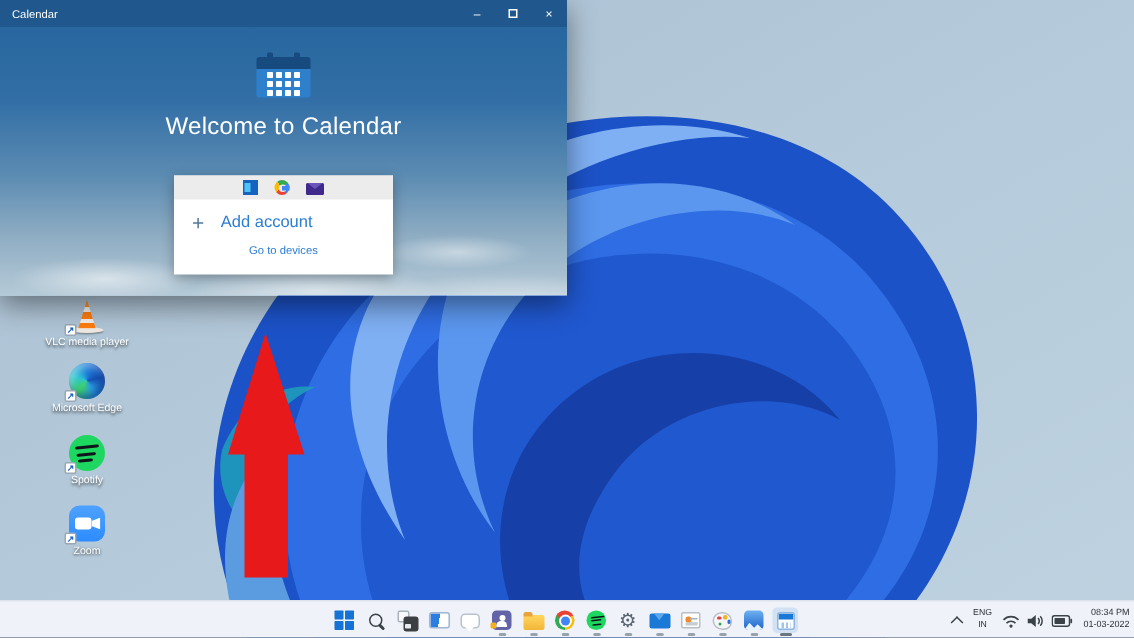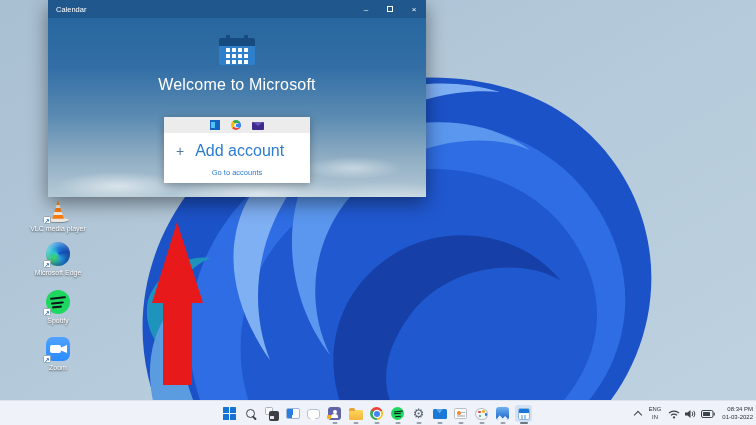--- a/index.html
+++ b/index.html
@@ -26,21 +26,21 @@
   .spotify-ball i:nth-child(2){ left:5px; top:11.5px; width:13px; }
   .spotify-ball i:nth-child(3){ left:6px; top:16px; width:10px; }
   .zoom-sq { position:relative; width:24px; height:24px; border-radius:7px; background:linear-gradient(180deg,#4ea1ff,#2d8cff); }
   .zoom-cam { position:absolute; left:4px; top:8px; width:11px; height:8px; background:#fff; border-radius:2px; }
   .zoom-lens { position:absolute; right:3px; top:8px; width:6px; height:8px; background:#fff; clip-path:polygon(100% 0,100% 100%,0 70%,0 30%); }
 
   
   .arrow-layer { position:absolute; inset:0; z-index:4; pointer-events:none; }
 
   
-  .cal-window { position:absolute; left:0; top:0; width:378px; height:197px; z-index:5; box-shadow:0 6px 18px rgba(0,0,0,.45); font-family:"Liberation Sans", sans-serif;margin-left:48px; }
+  .cal-window { position:absolute; left:0; top:0; width:378px; height:197px; z-index:5; box-shadow:0 6px 18px rgba(0,0,0,.45); font-family:"Liberation Sans", sans-serif; }
   .titlebar { height:18px; background:#20588d; display:flex; align-items:center; color:#fff; }
   .titlebar .wtitle { font-size:7.5px; padding-left:8px; flex:1; }
   .wbtn { width:24px; height:18px; display:flex; align-items:center; justify-content:center; font-size:8px; color:#fff; cursor:pointer; }
   .maxbox { width:6px; height:6px; border:1px solid #fff; }
   .win-body { position:relative; height:179px; overflow:hidden;
     background:
       radial-gradient(90px 20px at 70px 168px, rgba(255,255,255,.55), transparent 70%),
       radial-gradient(120px 24px at 210px 176px, rgba(255,255,255,.5), transparent 70%),
       radial-gradient(70px 16px at 305px 150px, rgba(255,255,255,.45), transparent 70%),
       radial-gradient(140px 30px at 340px 185px, rgba(255,255,255,.5), transparent 70%),
@@ -59,21 +59,21 @@
   .prov { width:10px; height:10px; position:relative; }
   .prov-ms { background:#1565c0; }
   .prov-ms::after { content:""; position:absolute; left:1px; top:2px; width:4px; height:6px; background:#4fc3f7; }
   .prov-g { border-radius:50%; background:conic-gradient(from 140deg,#ea4335 0 25%,#fbbc05 0 50%,#34a853 0 75%,#4285f4 0 100%); }
   .prov-g::after { content:""; position:absolute; inset:2.5px; background:#ececec; border-radius:50%; }
   .prov-g::before { content:""; position:absolute; right:0; top:4px; width:5px; height:2.5px; background:#4285f4; z-index:1; }
   .prov-mail { width:12px; height:8px; margin-top:1px; background:#3f2a8c; border-radius:1px; }
   .prov-mail::after { content:""; position:absolute; left:1px; top:0; border-left:5px solid transparent; border-right:5px solid transparent; border-top:4px solid #6a54b8; }
   .add-row { display:flex; align-items:center; gap:11px; padding:9px 0 0 12px; cursor:pointer; }
   .add-plus { font-size:14px; font-weight:300; color:#55799c; line-height:12px; }
-  .add-label { font-size:16px; color:#2b7cd3; }
+  .add-label { font-size:11px; color:#2b7cd3; }
   .goto-link { margin-top:8px; text-align:center; font-size:7.5px; color:#2b7cd3; cursor:pointer; }
 
   
   .taskbar { position:absolute; left:0; bottom:0; width:756px; height:25px; background:#eff3f9; border-top:1px solid #dde3ec; z-index:10; }
   .tb-center { position:absolute; left:221px; top:0; height:25px; display:flex; align-items:center; gap:4px; }
   .tb-icon { position:relative; width:17px; height:17px; display:flex; align-items:center; justify-content:center; cursor:pointer; }
   .tb-icon.run::after { content:""; position:absolute; bottom:-2px; left:50%; transform:translateX(-50%); width:5px; height:2px; border-radius:1px; background:#98a2ad; }
   .tb-icon.active { background:#d2e1f3; border-radius:3px; }
   .tb-icon.active::after { content:""; position:absolute; bottom:-2px; left:50%; transform:translateX(-50%); width:8px; height:2px; border-radius:1px; background:#6b7680; }
 
@@ -222,32 +222,32 @@
             <b></b>
             <b></b>
             <b></b>
             <b></b>
             <b></b>
             <b></b>
             <b></b>
             <b></b>
           </div>
       </div>
-      <div class="welcome">Welcome to Microsoft</div>
+      <div class="welcome">Welcome to Calendar</div>
       <div class="acct-panel">
         <div class="panel-head">
           <span class="prov prov-ms"></span>
           <span class="prov prov-g"></span>
           <span class="prov prov-mail"></span>
         </div>
         <div class="add-row">
           <span class="add-plus">+</span>
           <span class="add-label">Add account</span>
         </div>
-        <div class="goto-link">Go to accounts</div>
+        <div class="goto-link">Go to devices</div>
       </div>
     </div>
   </div>
 
   <div class="taskbar">
     <div class="tb-center">
       <div class="tb-icon">
           <span class="i-start">
             <b></b>
             <b></b>

